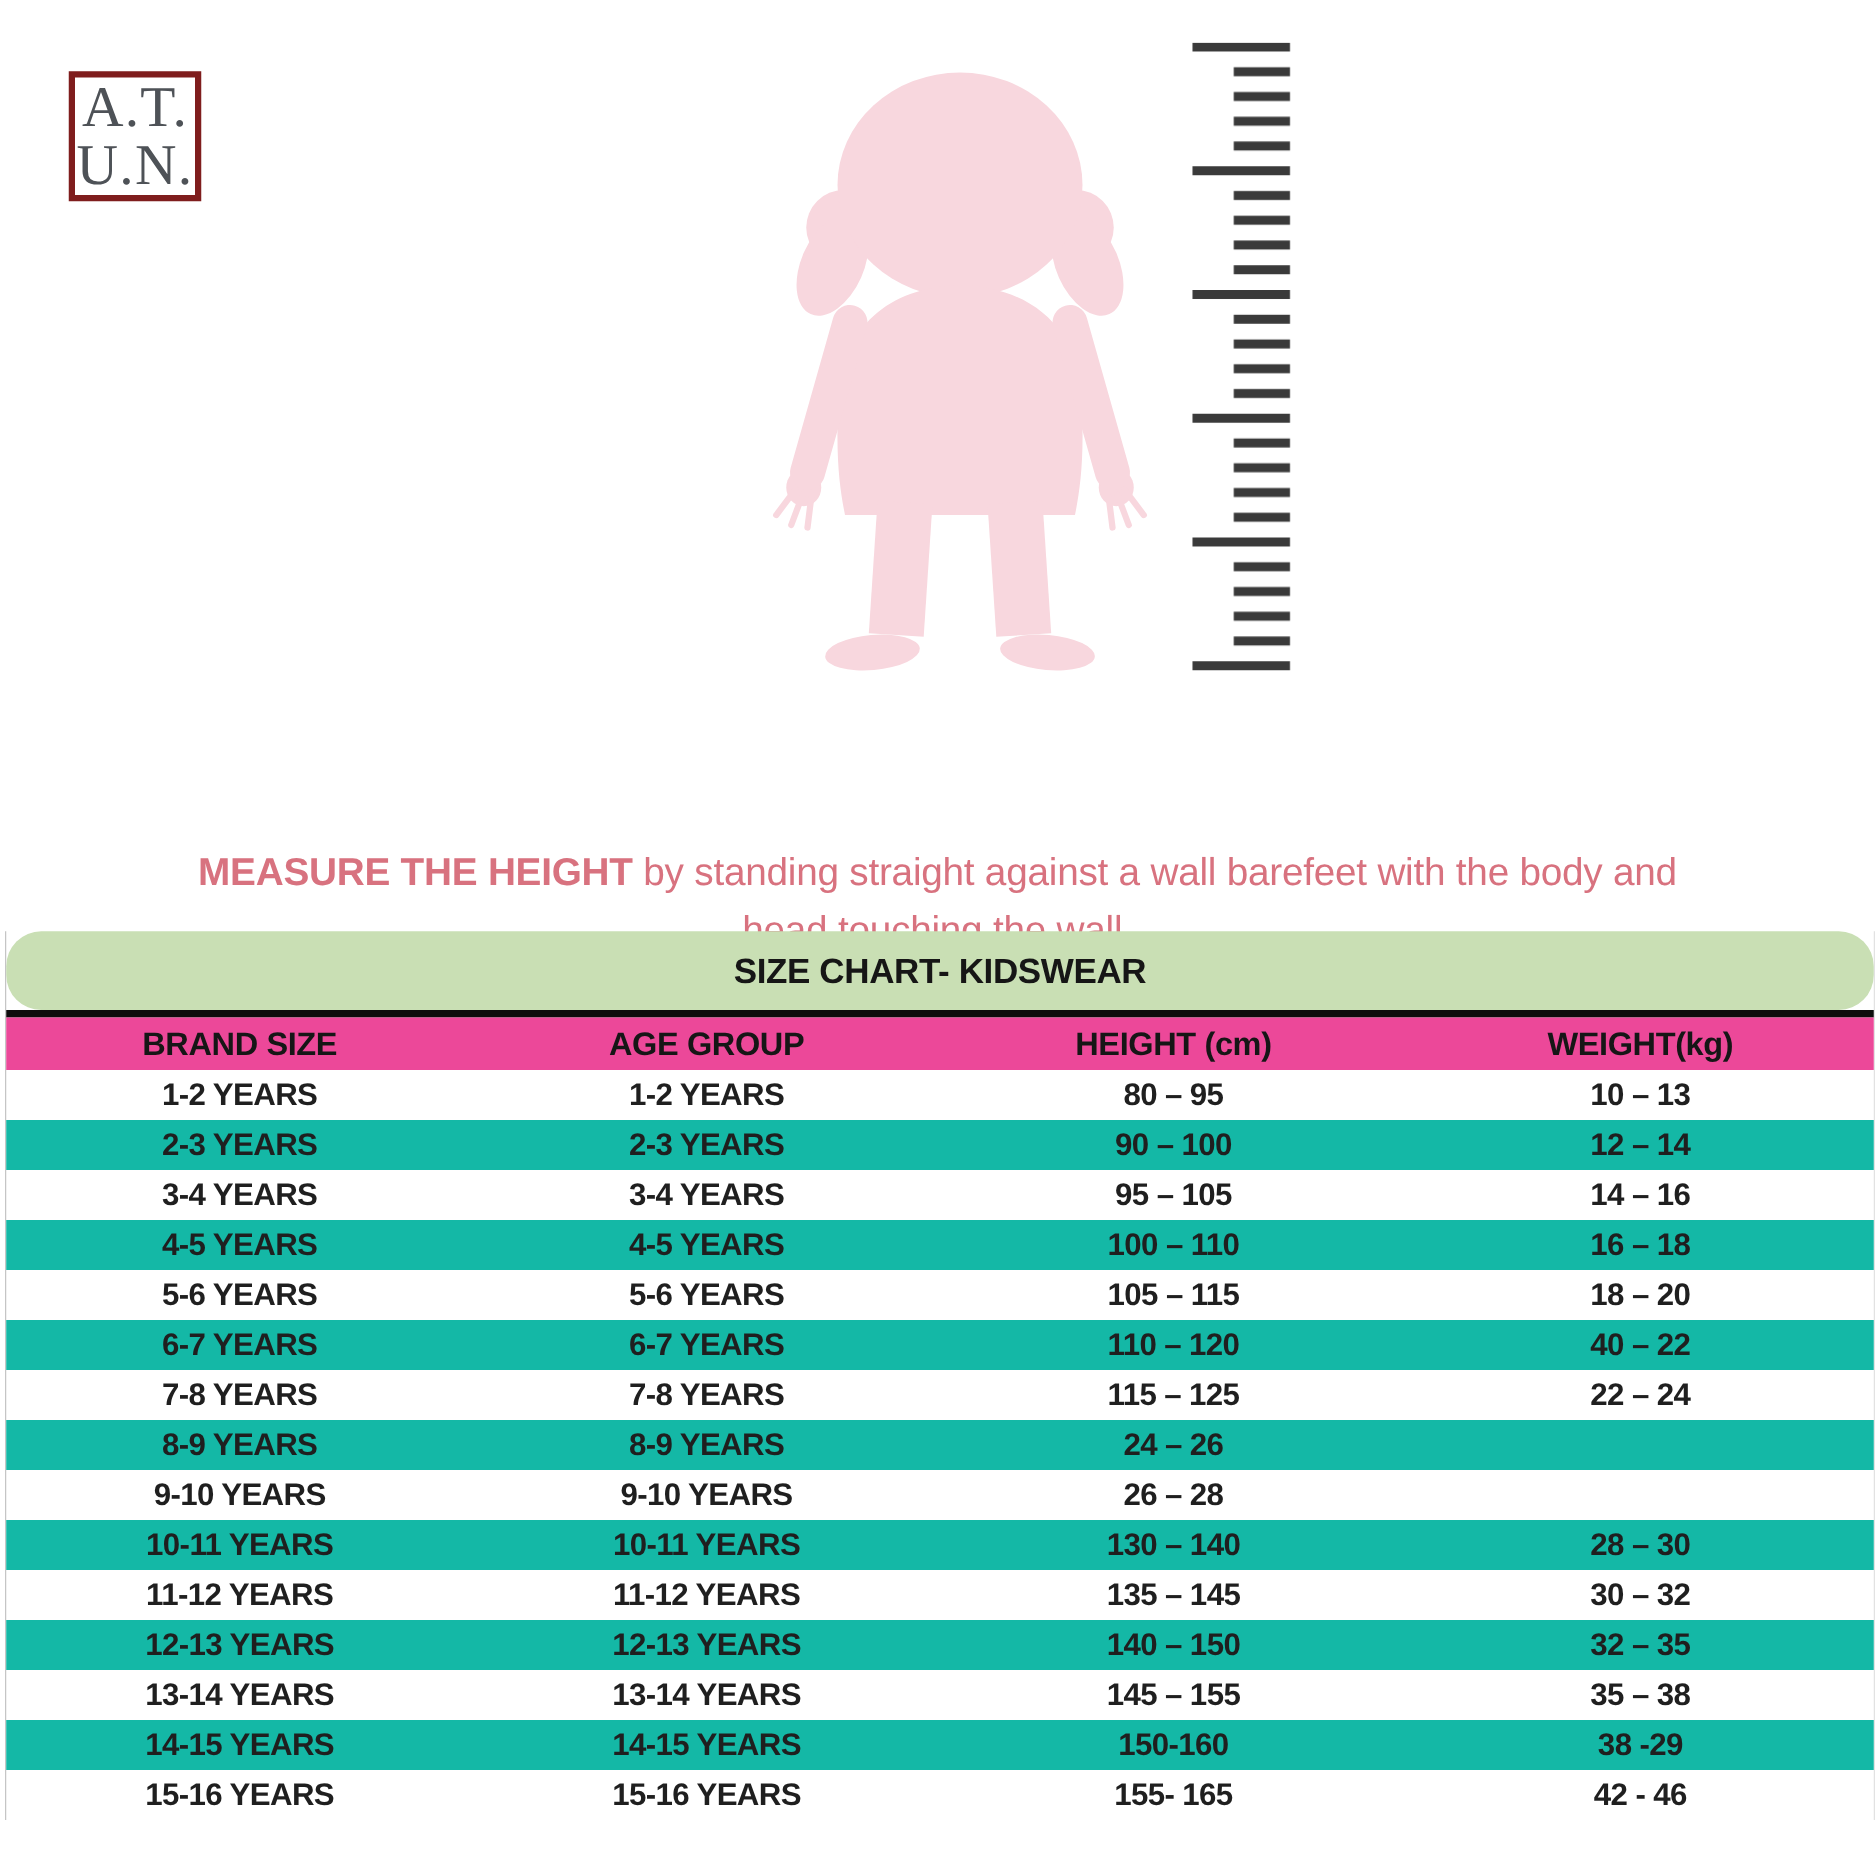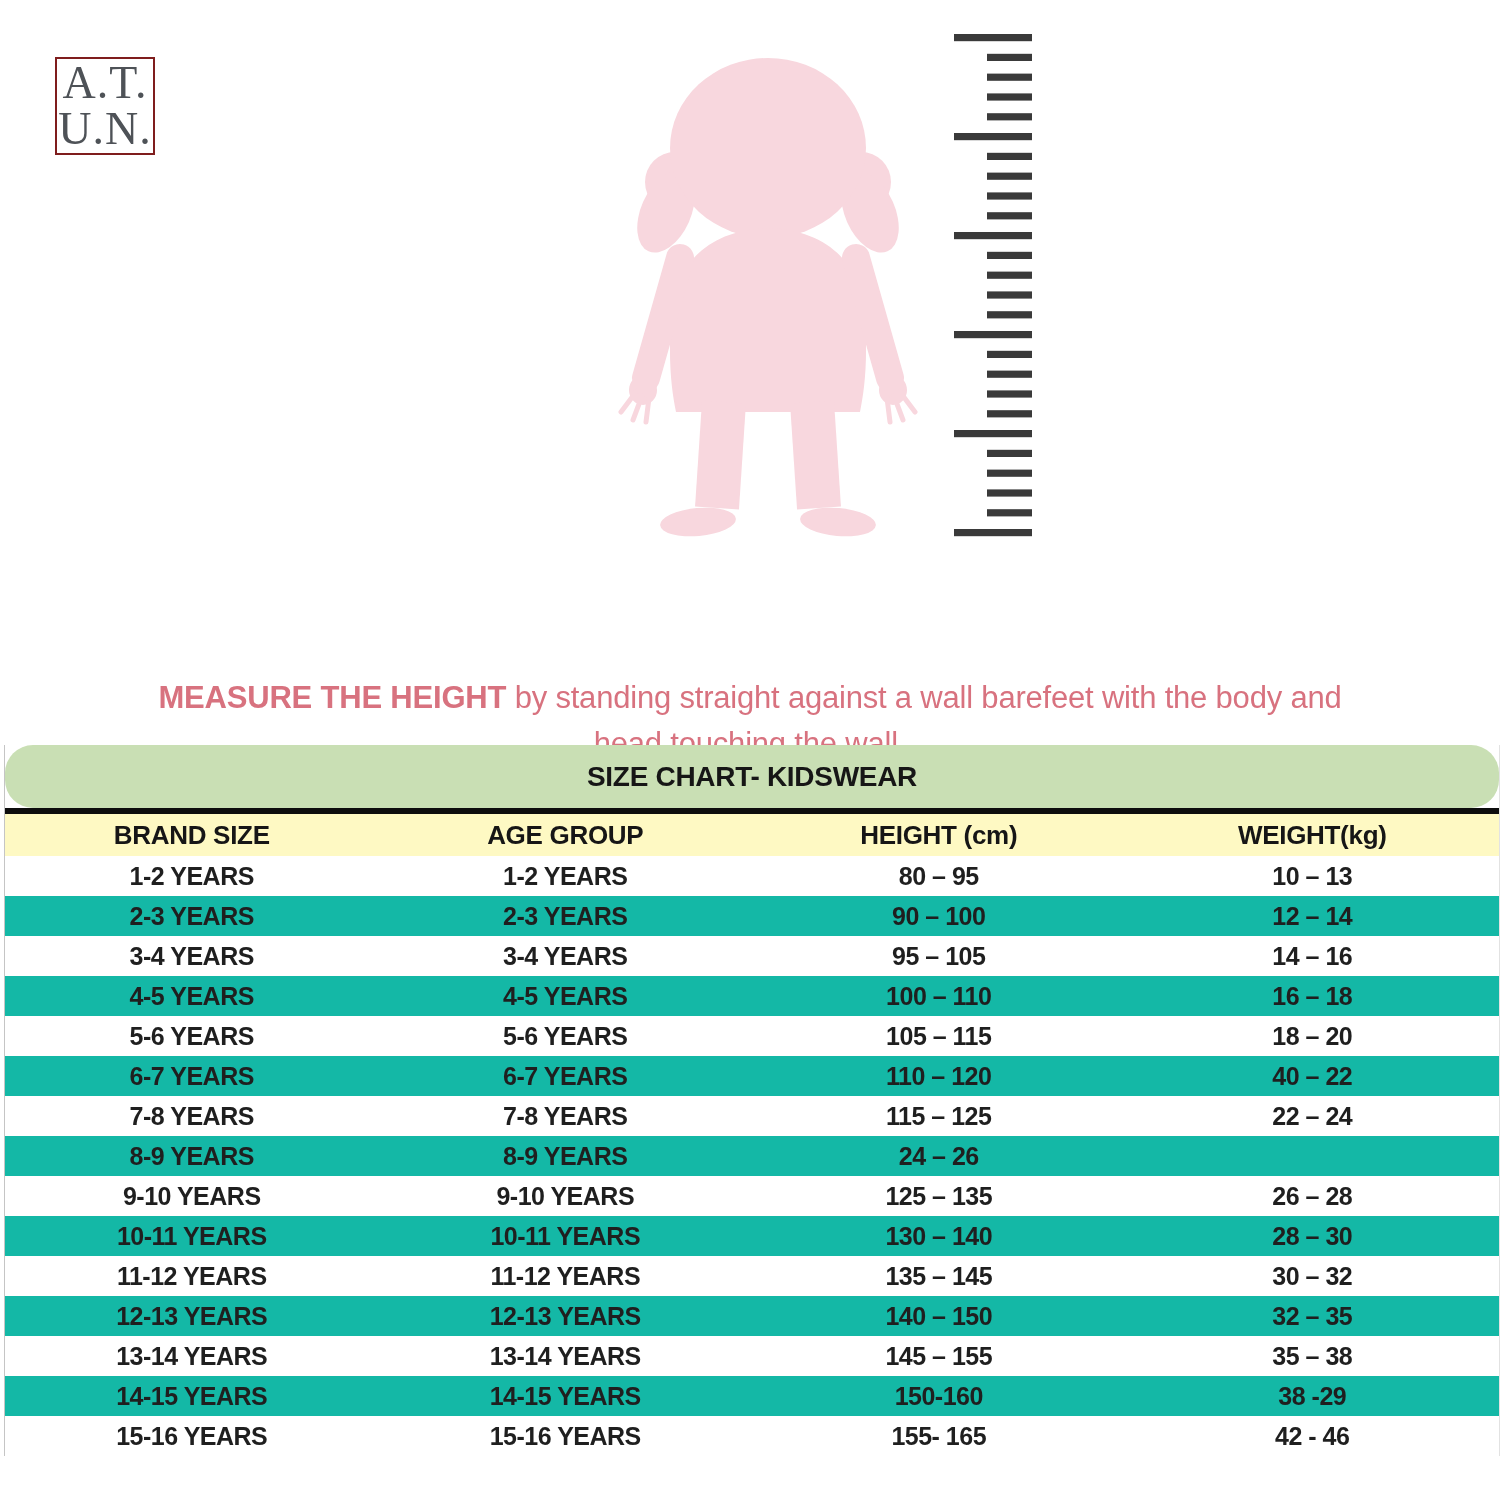--- a/index.html
+++ b/index.html
@@ -1,42 +1,42 @@
 <!DOCTYPE html>
 <html><head>
 <meta charset="utf-8">
 <style>
   html,body{margin:0;padding:0;background:#ffffff;}
   #page{position:relative;width:1500px;height:1500px;background:#ffffff;overflow:hidden;
         font-family:"Liberation Sans",sans-serif;}
 
   
   .logo{position:absolute;left:55px;top:57px;width:96px;height:94px;
-        border:2px solid #7f1d1d;color:#4e5257;
+        border:5px solid #7f1d1d;color:#4e5257;
         font-family:"Liberation Serif",serif;font-size:46px;line-height:46px;
         text-align:center;letter-spacing:1px;display:flex;flex-direction:column;
         justify-content:center;}
 
   
   .girl{position:absolute;left:618px;top:30px;}
   .ruler{position:absolute;left:950px;top:34px;}
 
   
   .note{position:absolute;left:50%;top:642px;transform:translateX(-50%);
         width:1240px;text-align:center;color:#d8727f;font-size:31px;
         line-height:46px;letter-spacing:-0.2px;margin-top:33px;}
   .note b{font-weight:700;}
 
   
   .size-table{position:absolute;left:4px;top:745px;width:1494px;
               border-left:1px solid #c5c5c5;border-right:1px solid #e2e2e2;}
   .tbl-title{background:#c9dfb4;height:63px;display:flex;align-items:center;justify-content:center;
              font-size:28px;font-weight:700;color:#161616;letter-spacing:-0.3px;border-radius:28px;}
   .tbl-sep{height:6px;background:#0d0d0d;}
-  .tbl-head{background:#fef9c3;height:42px;display:grid;grid-template-columns:repeat(4,1fr);
+  .tbl-head{background:#ec4899;height:42px;display:grid;grid-template-columns:repeat(4,1fr);
             align-items:center;font-size:26px;font-weight:700;color:#161616;letter-spacing:-0.3px;}
   .row{height:40px;display:grid;grid-template-columns:repeat(4,1fr);align-items:center;
        font-size:25px;font-weight:700;color:#1f1f1f;letter-spacing:-0.5px;}
   .row.alt{background:#14b8a6;}
   .c{text-align:center;white-space:nowrap;}
 </style>
 </head>
 <body>
 
 <div id="page">
@@ -145,21 +145,20 @@
       <div class="c">22 – 24</div>
     </div>
     <div class="row alt">
       <div class="c">8-9 YEARS</div>
       <div class="c">8-9 YEARS</div>
       <div class="c">24 – 26</div>
     </div>
     <div class="row">
       <div class="c">9-10 YEARS</div>
       <div class="c">9-10 YEARS</div>
-      <div class="c">125 – 135</div>
       <div class="c">26 – 28</div>
     </div>
     <div class="row alt">
       <div class="c">10-11 YEARS</div>
       <div class="c">10-11 YEARS</div>
       <div class="c">130 – 140</div>
       <div class="c">28 – 30</div>
     </div>
     <div class="row">
       <div class="c">11-12 YEARS</div>

